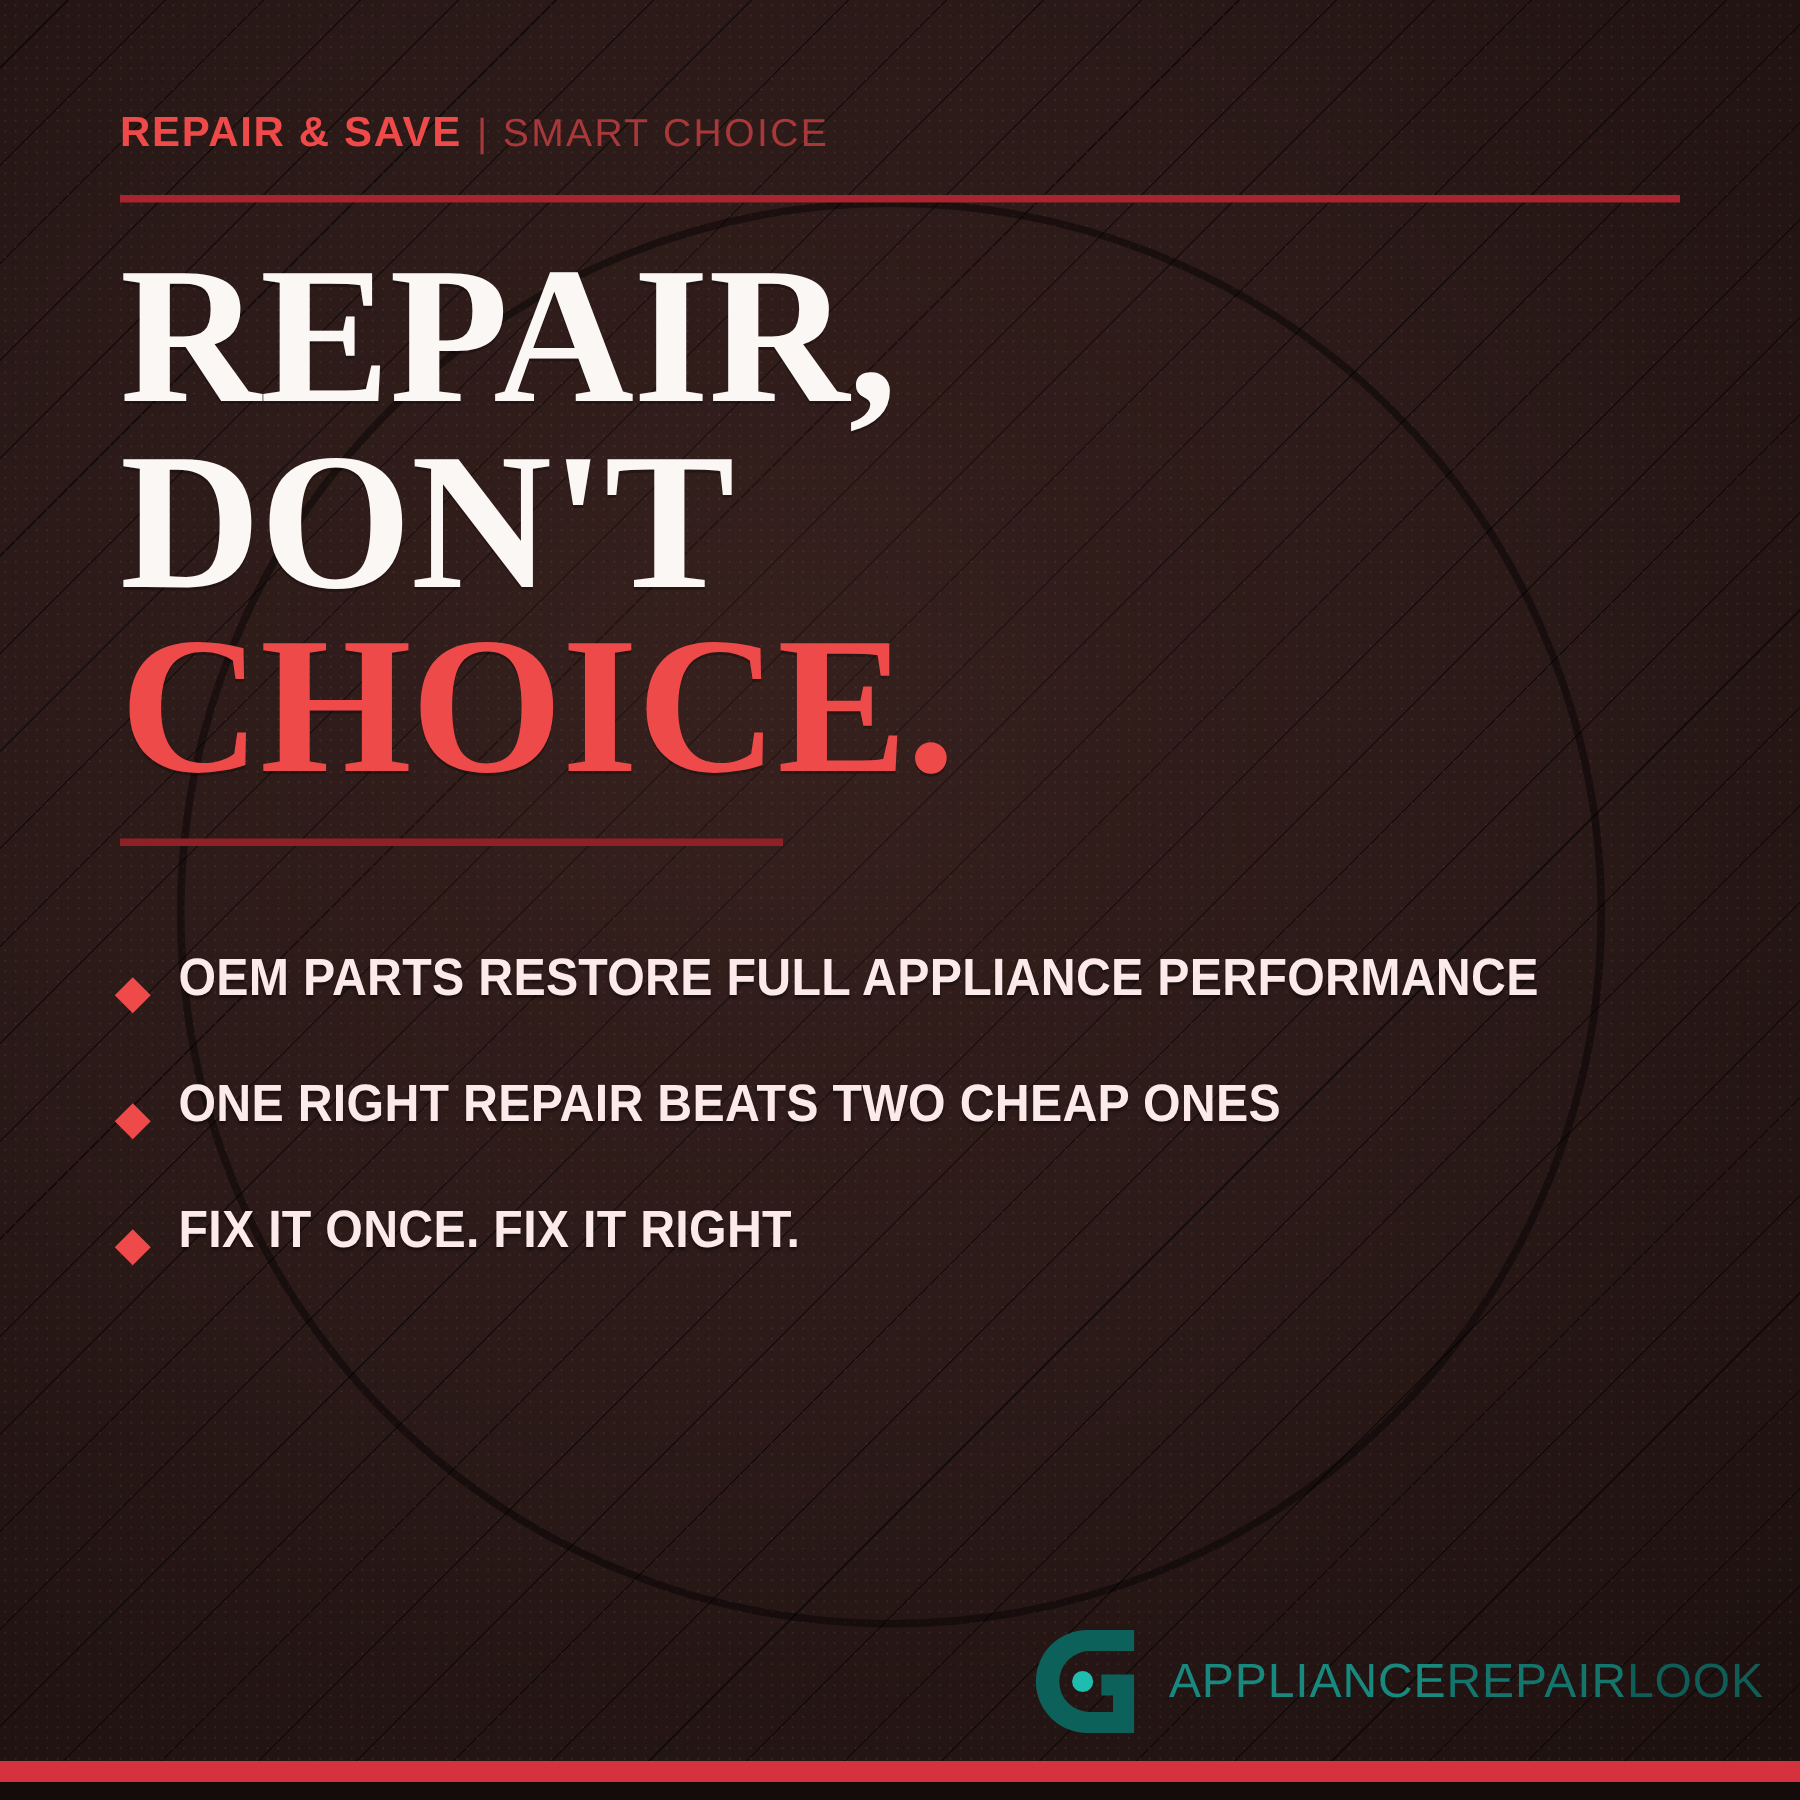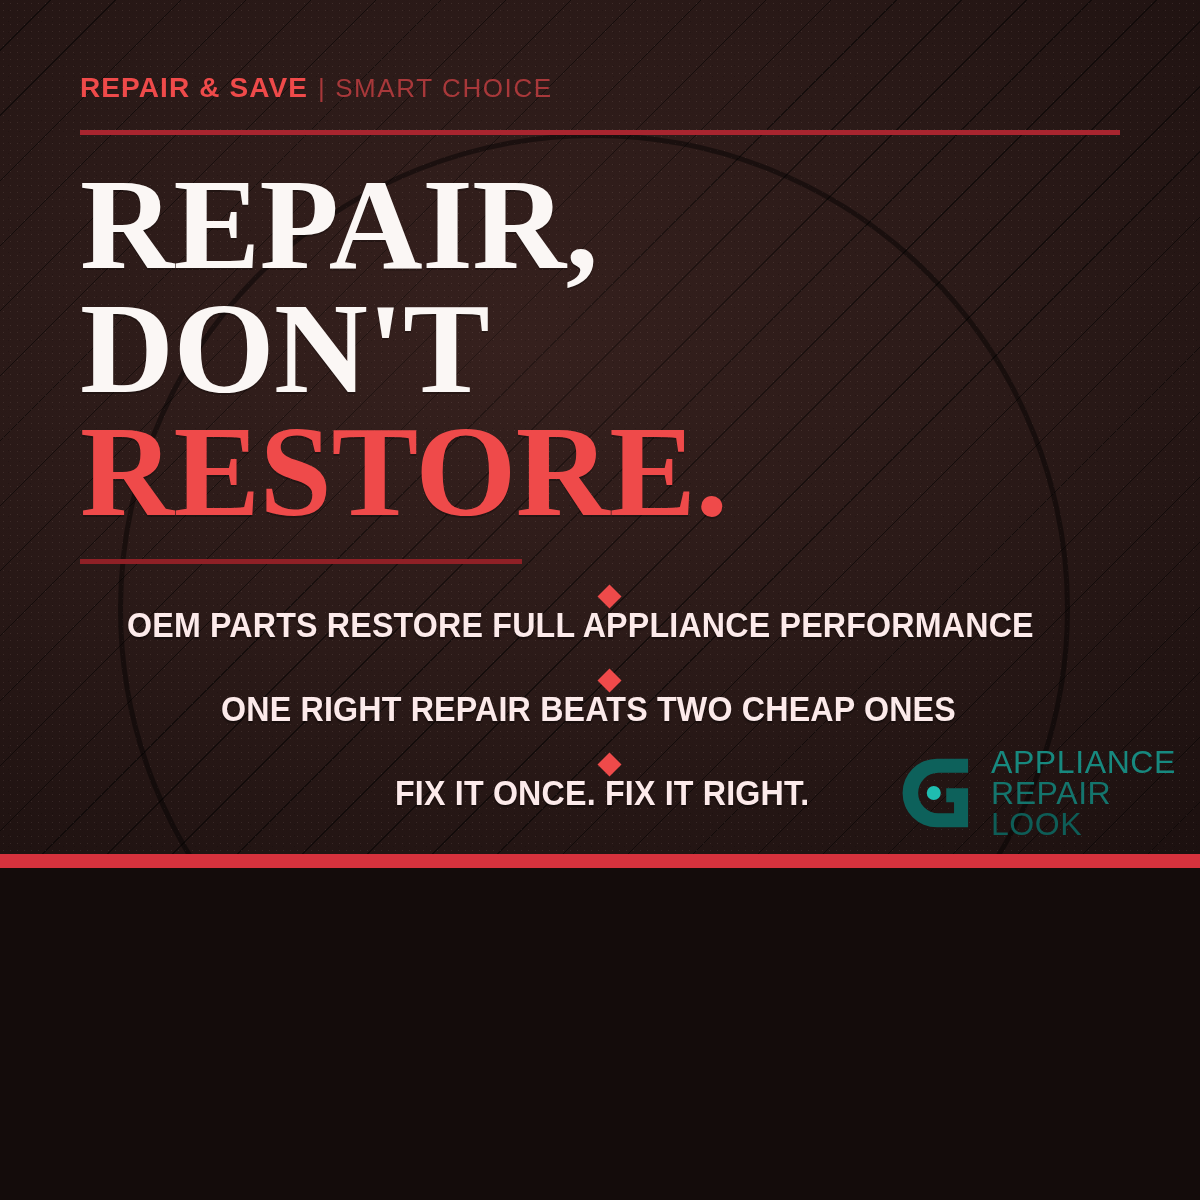--- a/index.html
+++ b/index.html
@@ -8,21 +8,21 @@
   html, body {
     width:1200px; height:1200px;
     background:#140c0b;
     font-family:"Liberation Sans", sans-serif;
     overflow:hidden;
   }
 
   
   #poster {
     position:relative;
-    width:1200px; height:868px;
+    width:1200px; height:1188px;
     background:#2b1a18;
     overflow:hidden;
   }
 
   
   .tex-stripes {
     position:absolute; inset:0;
     background-image:repeating-linear-gradient(
         -45deg,
         rgba(0,0,0,0.55) 0px,
@@ -114,23 +114,22 @@
   }
 
   
   .bullets {
     position:absolute;
     left:80px; top:588px;
     width:1080px;
   }
   .bullet {
     display:flex;
-    align-items:center;
+    align-items:flex-end;
     height:84px;
-    flex-direction:column;
   }
   .bullet .dia {
     flex:0 0 auto;
     width:17px; height:17px;
     background:#ef4a4a;
     transform:rotate(45deg);
     margin-right:22px;
   }
   .bullet .btxt {
     font-family:"Liberation Sans", sans-serif;
@@ -151,21 +150,21 @@
     display:flex;
     align-items:center;
   }
   .logo-mark {
     width:78px; height:78px;
     margin-right:12px;
     flex:0 0 auto;
   }
   .logo-words {
     display:flex;
-    flex-direction:column;
+    flex-direction:row;
     line-height:0.97;
   }
   .logo-words span {
     font-family:"Liberation Sans", sans-serif;
     font-weight:normal;
     font-size:32px;
     letter-spacing:0.6px;
   }
   .lw1 { color:#17897f; }
   .lw2 { color:#14756d; }
@@ -190,21 +189,21 @@
   <div class="bg-circle"></div>
 
   <div class="kicker">
     <span class="k-main">REPAIR &amp; SAVE</span><span class="k-sub">| SMART CHOICE</span>
   </div>
   <div class="rule-top"></div>
 
   <div class="headline">
     <span class="ln">REPAIR,</span>
     <span class="ln">DON'T</span>
-    <span class="ln accent">RESTORE.</span>
+    <span class="ln accent">CHOICE.</span>
   </div>
   <div class="rule-mid"></div>
 
   <div class="bullets">
     <div class="bullet">
       <span class="dia"></span>
       <span class="btxt">OEM PARTS RESTORE FULL APPLIANCE PERFORMANCE</span>
     </div>
     <div class="bullet">
       <span class="dia"></span>

